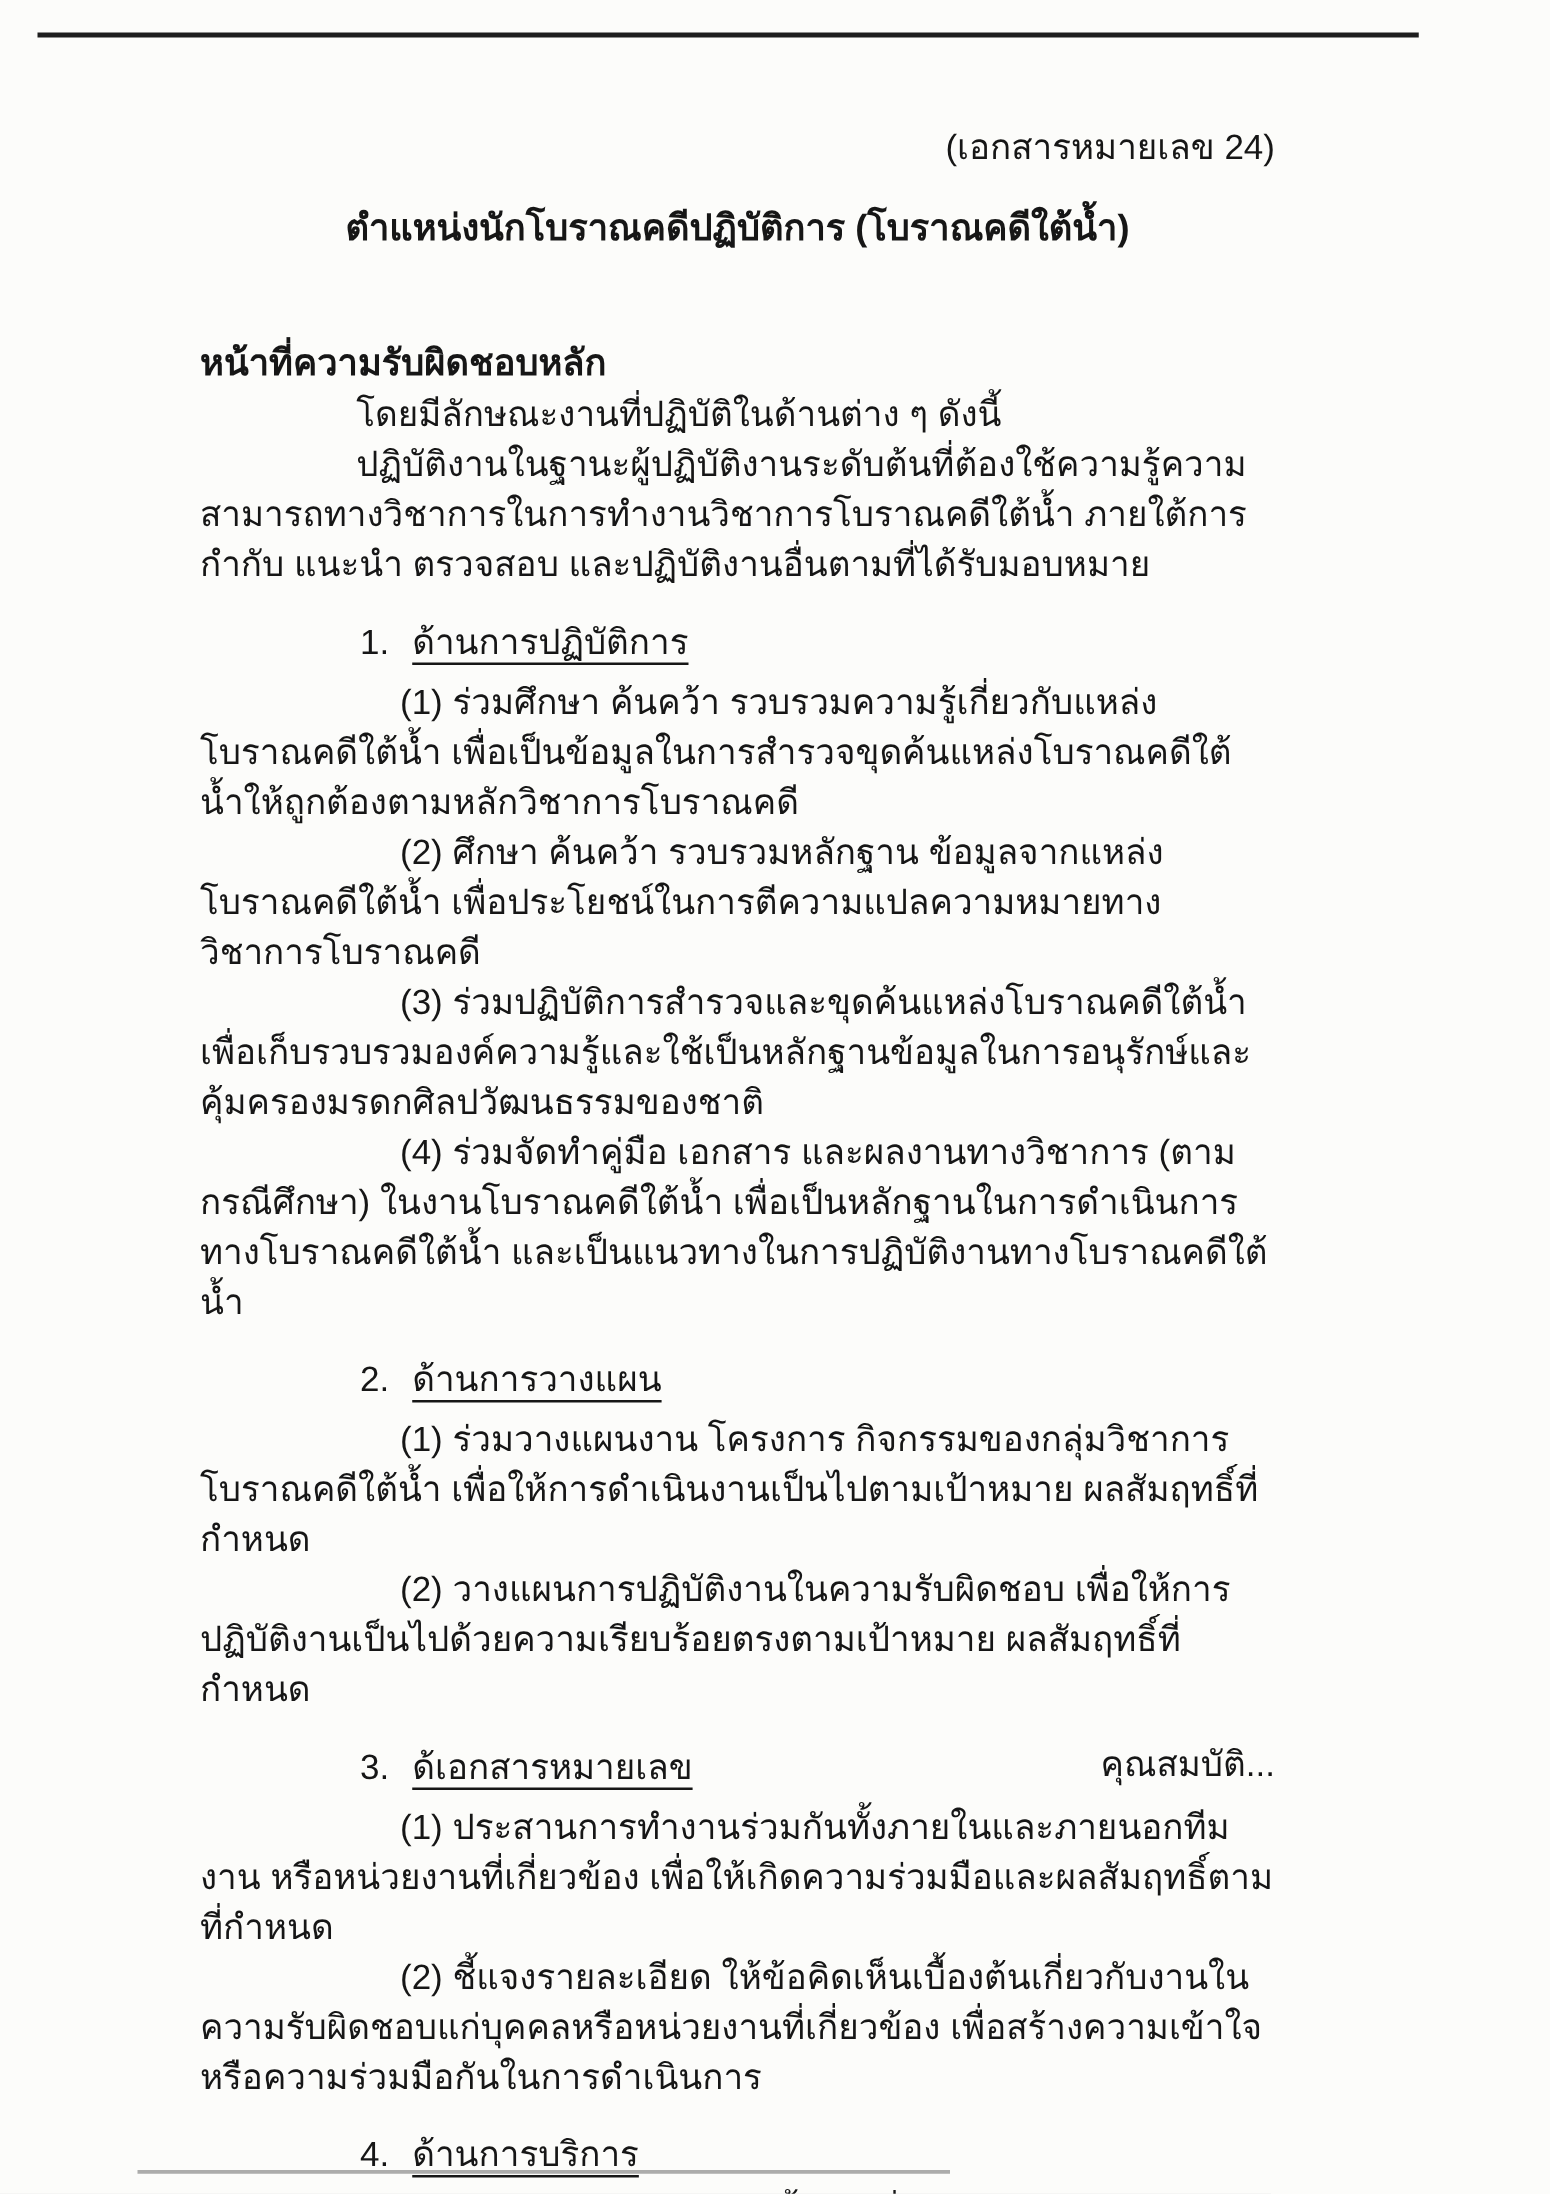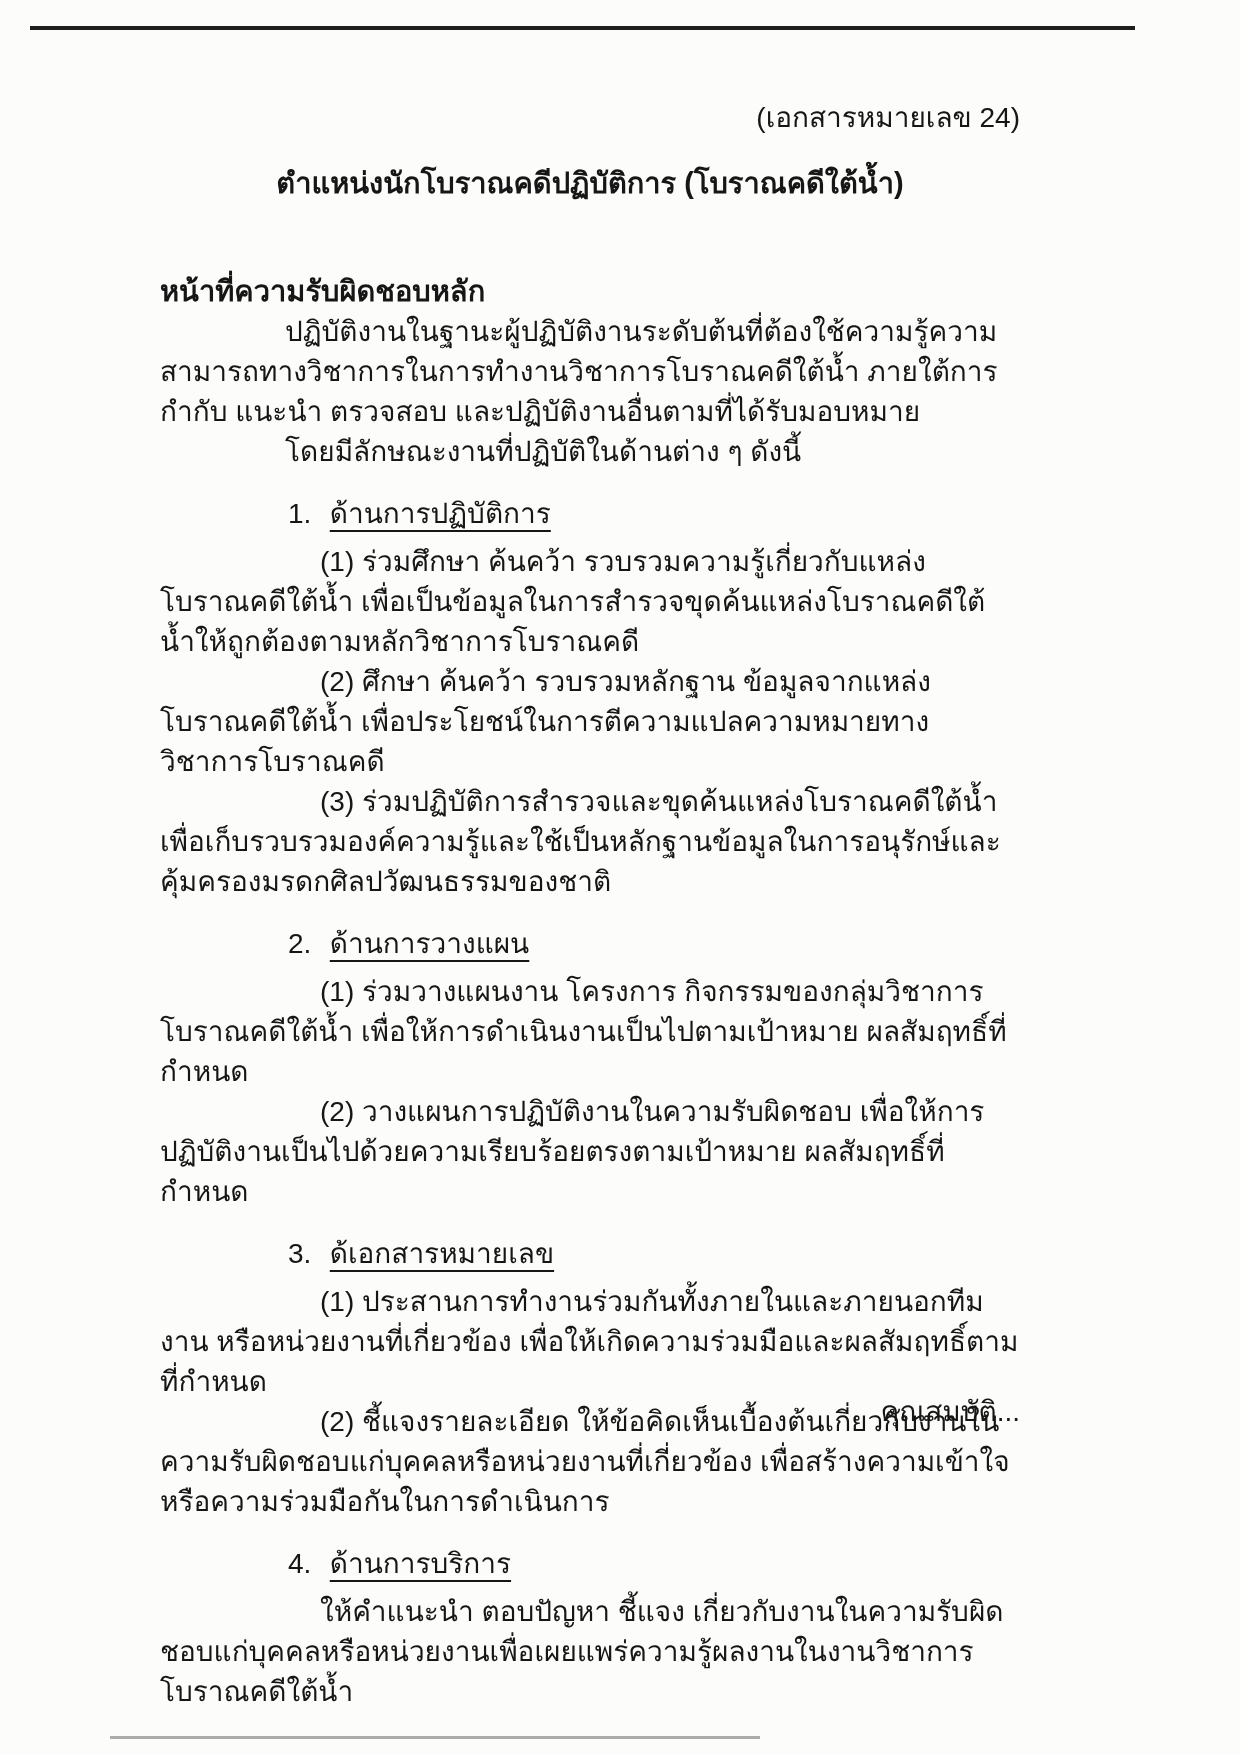--- a/index.html
+++ b/index.html
@@ -64,31 +64,32 @@
   <div class="scan-line-top"></div>
 
   <div class="content">
 
     <div class="doc-number">(เอกสารหมายเลข 24)</div>
 
     <div class="page-title">ตำแหน่งนักโบราณคดีปฏิบัติการ (โบราณคดีใต้น้ำ)</div>
 
     <div class="main-heading">หน้าที่ความรับผิดชอบหลัก</div>
 
+    <p class="intro">โดยมีลักษณะงานที่ปฏิบัติในด้านต่าง ๆ ดังนี้</p>
     <p class="intro">ปฏิบัติงานในฐานะผู้ปฏิบัติงานระดับต้นที่ต้องใช้ความรู้ความสามารถทางวิชาการในการทำงานวิชาการโบราณคดีใต้น้ำ ภายใต้การกำกับ แนะนำ ตรวจสอบ และปฏิบัติงานอื่นตามที่ได้รับมอบหมาย</p>
-    <p class="intro">โดยมีลักษณะงานที่ปฏิบัติในด้านต่าง ๆ ดังนี้</p>
 
     <div class="section">
       <div class="section-title">
         <span class="num">1.</span>
         <span class="label">ด้านการปฏิบัติการ</span>
       </div>
       <p class="item">(1)  ร่วมศึกษา ค้นคว้า รวบรวมความรู้เกี่ยวกับแหล่งโบราณคดีใต้น้ำ เพื่อเป็นข้อมูลในการสำรวจขุดค้นแหล่งโบราณคดีใต้น้ำให้ถูกต้องตามหลักวิชาการโบราณคดี</p>
       <p class="item">(2)  ศึกษา ค้นคว้า รวบรวมหลักฐาน ข้อมูลจากแหล่งโบราณคดีใต้น้ำ เพื่อประโยชน์ในการตีความแปลความหมายทางวิชาการโบราณคดี</p>
       <p class="item">(3)  ร่วมปฏิบัติการสำรวจและขุดค้นแหล่งโบราณคดีใต้น้ำ เพื่อเก็บรวบรวมองค์ความรู้และใช้เป็นหลักฐานข้อมูลในการอนุรักษ์และคุ้มครองมรดกศิลปวัฒนธรรมของชาติ</p>
+      <p class="item">(4)  ร่วมจัดทำคู่มือ เอกสาร และผลงานทางวิชาการ (ตามกรณีศึกษา) ในงานโบราณคดีใต้น้ำ เพื่อเป็นหลักฐานในการดำเนินการทางโบราณคดีใต้น้ำ และเป็นแนวทางในการปฏิบัติงานทางโบราณคดีใต้น้ำ</p>
     </div>
 
     <div class="section">
       <div class="section-title">
         <span class="num">2.</span>
         <span class="label">ด้านการวางแผน</span>
       </div>
       <p class="item">(1)  ร่วมวางแผนงาน โครงการ กิจกรรมของกลุ่มวิชาการโบราณคดีใต้น้ำ เพื่อให้การดำเนินงานเป็นไปตามเป้าหมาย ผลสัมฤทธิ์ที่กำหนด</p>
       <p class="item">(2)  วางแผนการปฏิบัติงานในความรับผิดชอบ เพื่อให้การปฏิบัติงานเป็นไปด้วยความเรียบร้อยตรงตามเป้าหมาย ผลสัมฤทธิ์ที่กำหนด</p>
     </div>

